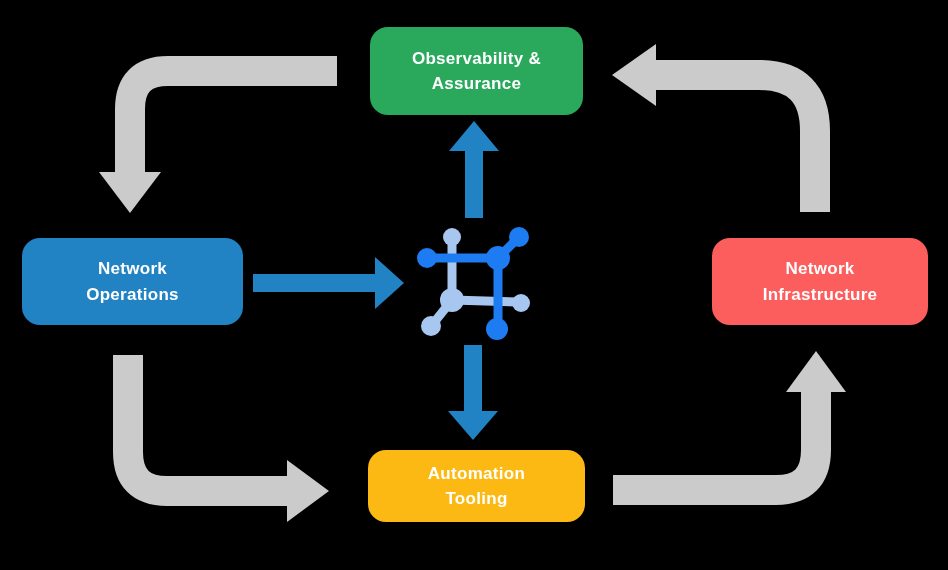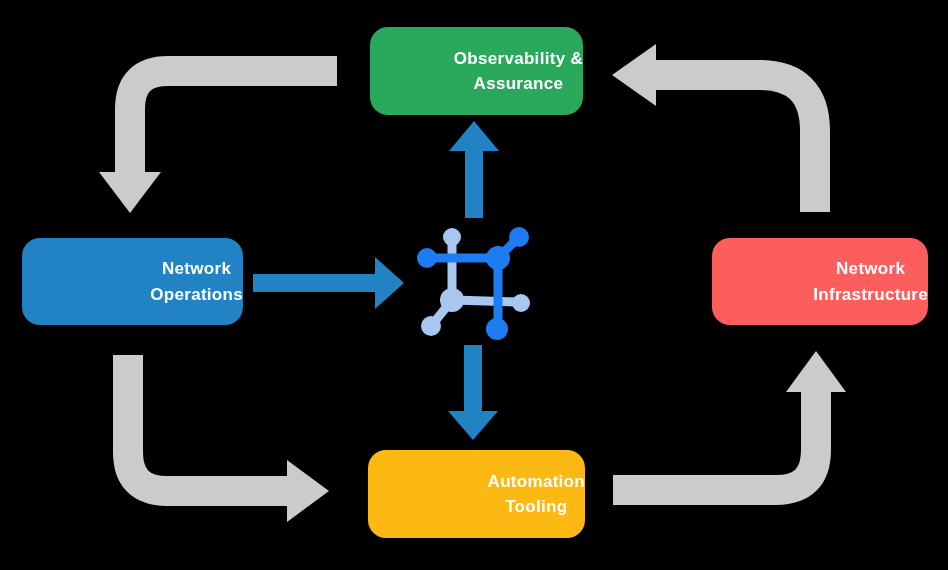--- a/index.html
+++ b/index.html
@@ -27,35 +27,35 @@
   .stroke-icon-dark  { stroke: var(--icon_dark);  fill: none; stroke-width: 9; }
   .fill-icon-dark    { fill: var(--icon_dark); stroke: none; }
   .stroke-icon-light { stroke: var(--icon_light); fill: none; stroke-width: 9; }
   .fill-icon-light   { fill: var(--icon_light); stroke: none; }
 
   .node {
     position: absolute;
     border-radius: 18px;
     display: flex;
     align-items: center;
-    justify-content: flex-end;
+    justify-content: center;
     text-align: center;
   }
   .node-label {
     color: var(--text, #fff);
     font-size: 17px;
     font-weight: 700;
     letter-spacing: 0.3px;
     line-height: 1.5;
     white-space: pre-line;
   }
   .node-observability  { left: 370px; top: 27px;  width: 213px; height: 88px; background: var(--node_green); }
   .node-operations     { left: 22px;  top: 238px; width: 221px; height: 87px; background: var(--node_blue); }
   .node-infrastructure { left: 712px; top: 238px; width: 216px; height: 87px; background: var(--node_red); }
-  .node-automation     { left: 368px; top: 450px; width: 217px; height: 88px; background: var(--node_yellow); }
+  .node-automation     { left: 368px; top: 450px; width: 217px; height: 72px; background: var(--node_yellow); }
 </style>
 </head>
 <body>
 
 <div id="stage">
 
   <svg id="arrow-layer" width="948" height="570" viewBox="0 0 948 570">
 
     <g>
       <path class="stroke-gray" d="M 337 71 L 168 71 Q 130 71 130 109 L 130 176"></path>

